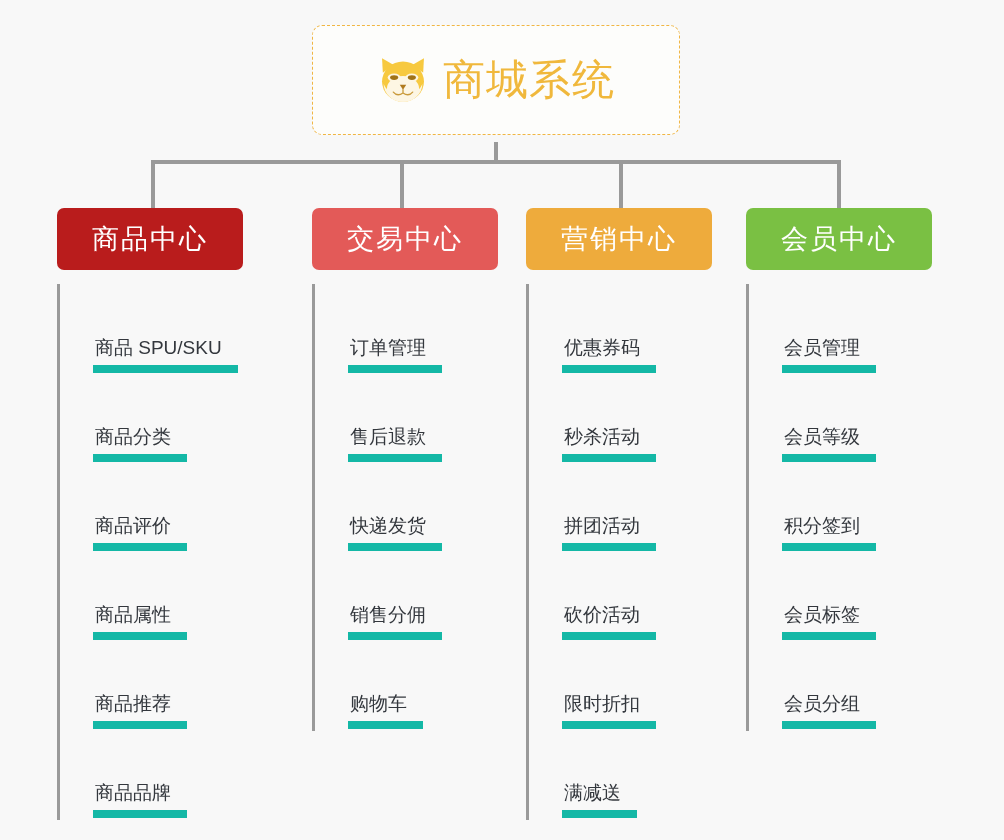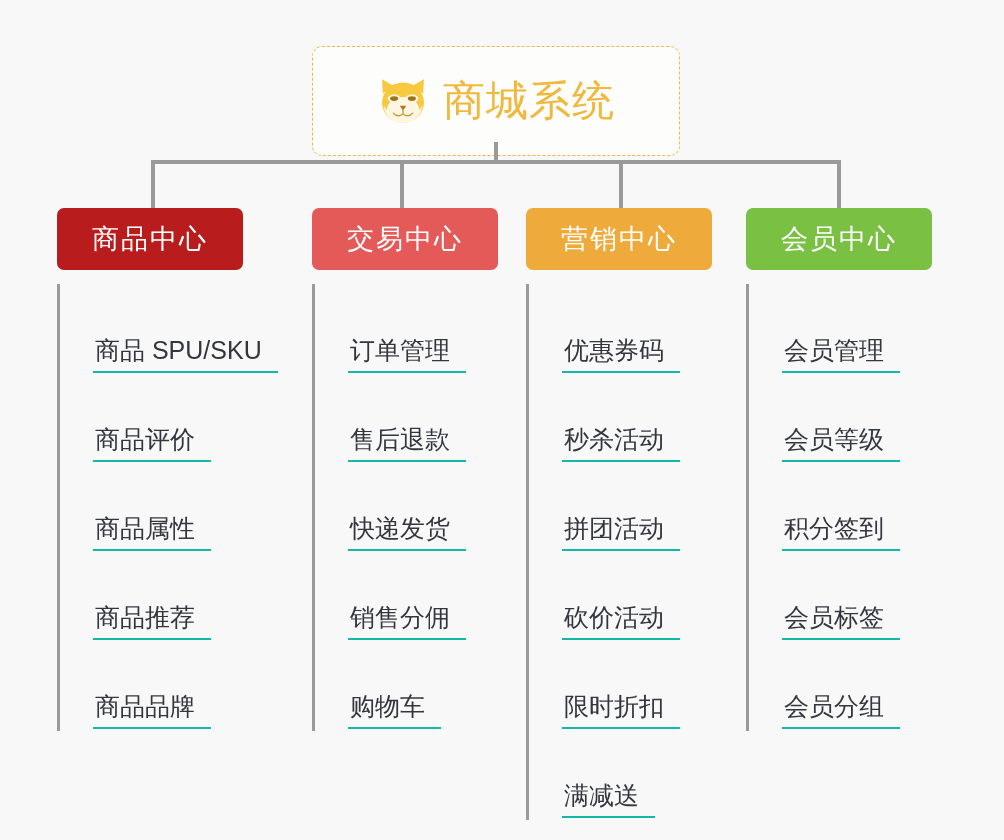--- a/index.html
+++ b/index.html
@@ -16,21 +16,21 @@
     position: relative;
     width: 1004px;
     height: 840px;
     background: #f8f8f8;
   }
 
   
   .root-node {
     position: absolute;
     left: 312px;
-    top: 46px;
+    top: 25px;
     width: 368px;
     height: 110px;
     background: #fdfdfb;
     border: 1px dashed #f0b644;
     border-radius: 10px;
     display: flex;
     align-items: center;
     justify-content: center;
     gap: 14px;
   }
@@ -97,26 +97,26 @@
     padding-bottom: 2px;
   }
   .list-item {
     height: 89px;
     display: flex;
     align-items: flex-end;
     padding-left: 20px;
   }
   .item-label {
     display: inline-block;
-    font-size: 25px;
+    font-size: 19px;
     line-height: 1.25;
     color: #33373d;
     white-space: nowrap;
     padding: 0 16px 5px 2px;
-    border-bottom: 2px solid #14b8a6;
+    border-bottom: 8px solid #14b8a6;
   }
 </style>
 </head>
 <body>
 
 <div id="mindmap">
 
   <div class="root-node" style="border-color: rgb(240, 182, 68);">
     <svg class="root-icon" viewBox="0 0 64 62">
 
@@ -149,20 +149,23 @@
 
   <div class="branch" style="left:57px;width:186px">
     <div class="branch-header" style="background: #b91c1c;">
       <span>商品中心</span>
     </div>
     <div class="branch-list">
       <div class="list-item">
           <span class="item-label">商品 SPU/SKU</span>
         </div>
       <div class="list-item">
+          <span class="item-label">商品分类</span>
+        </div>
+      <div class="list-item">
           <span class="item-label">商品评价</span>
         </div>
       <div class="list-item">
           <span class="item-label">商品属性</span>
         </div>
       <div class="list-item">
           <span class="item-label">商品推荐</span>
         </div>
       <div class="list-item">
           <span class="item-label">商品品牌</span>

